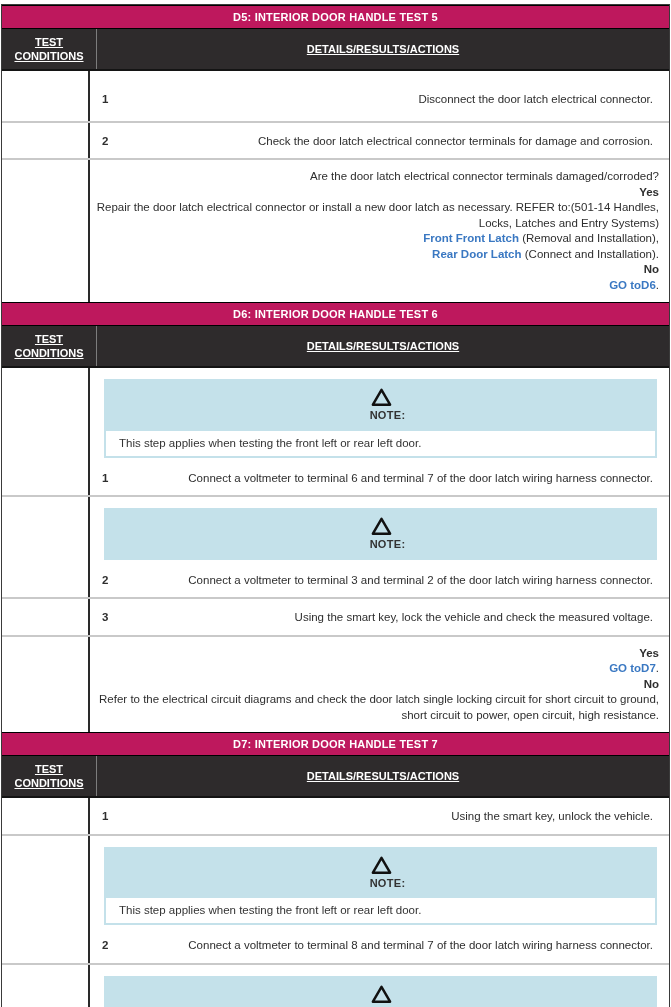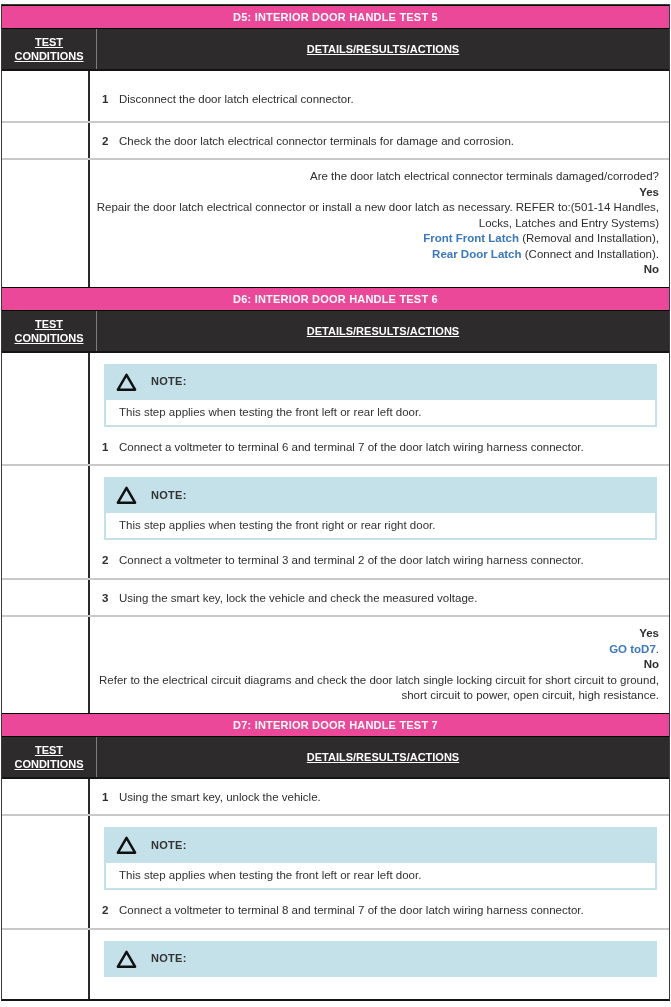--- a/index.html
+++ b/index.html
@@ -11,21 +11,21 @@
   }
   .doc{
     margin:4px 1px 0 1px;
     width:667px;
     border:1px solid #3a3a3a;
     border-bottom:2px solid #161616;
     background:#ffffff;
   }
   
   .section-title{
-    background:#ec4899;
+    background:#be185d;
     border-top:1px solid #000;
     border-bottom:1px solid #000;
     color:#ffffff;
     font-size:11px;font-weight:bold;letter-spacing:.2px;
     text-align:center;
     line-height:22px;height:22px;
   }
   .col-header{
     display:flex;
     background:#2e2b2c;
@@ -45,33 +45,34 @@
     text-align:right;padding:6px 4px;
   }
   
   .row{display:flex;background:#ffffff;border-bottom:2px solid #c9c9c9;}
   .row:last-child{border-bottom:none;text-align:right;}
   .cond-cell{width:86px;flex:0 0 86px;border-right:2px solid #2a2a2a;}
   .det-cell{flex:1;padding:9px 10px 9px 12px;font-size:11.5px;line-height:15.5px;}
   .det-cell.tall{padding-top:19px;padding-bottom:13px;}
   .step-line{display:flex;align-items:flex-start;margin-top:2px;}
   .step-num{font-weight:bold;width:17px;flex:0 0 17px;}
-  .step-text{flex:1;padding-right:6px;}
+  .step-text{flex:1;padding-right:6px;text-align:right;}
   
   .qblock{padding-left:0;}
   .qline{margin:0;}
   .indent{padding-left:12px;font-weight:bold;}
   .link{color:#3a78c2;font-weight:bold;text-decoration:none;cursor:pointer;}
   .plain{color:#2e2e2e;font-weight:normal;}
   
   .note-box{margin:2px 2px 13px 2px;}
   .note-header{
     background:#c4e1ea;
     display:flex;align-items:center;
     padding:8px 10px 7px 11px;
+    flex-direction:column;
   }
   .note-label{font-weight:bold;font-size:11px;color:#333;margin-left:13px;letter-spacing:.3px;}
   .note-body{
     background:#ffffff;
     border:2px solid #c4e1ea;border-top:none;
     padding:5px 8px 5px 13px;
     font-size:11.5px;line-height:15px;color:#333;
   }
   .tri{display:block;}
 </style>
@@ -109,20 +110,21 @@
 
     <div class="row">
       <div class="cond-cell"></div>
       <div class="det-cell qblock">
         <div class="qline">Are the door latch electrical connector terminals damaged/corroded?</div>
         <div class="qline indent">Yes</div>
         <div class="qline">Repair the door latch electrical connector or install a new door latch as necessary. REFER to:(501-14 Handles, Locks, Latches and Entry Systems)</div>
         <div class="qline"><span class="link">Front Front Latch</span><span class="plain"> (Removal and Installation),</span></div>
         <div class="qline"><span class="link">Rear Door Latch</span><span class="plain"> (Connect and Installation).</span></div>
         <div class="qline indent">No</div>
+        <div class="qline"><span class="link">GO toD6</span><span class="plain">.</span></div>
       </div>
     </div>
   </div>
 
   <div>
     <div class="section-title">D6: INTERIOR DOOR HANDLE TEST 6</div>
     <div class="col-header">
       <div class="col-cond">TEST CONDITIONS</div>
       <div class="col-det">DETAILS/RESULTS/ACTIONS</div>
     </div>
@@ -149,21 +151,20 @@
     <div class="row">
       <div class="cond-cell"></div>
       <div class="det-cell">
         <div class="note-box">
           <div class="note-header">
             <svg class="tri" width="23" height="21" viewBox="0 0 24 22">
                 <path d="M12 3 L21 18.5 L3 18.5 Z" fill="none" stroke="#111" stroke-width="2.6" stroke-linejoin="round"></path>
               </svg>
             <span class="note-label">NOTE:</span>
           </div>
-          <div class="note-body">This step applies when testing the front right or rear right door.</div>
         </div>
         <div class="step-line">
           <span class="step-num">2</span>
           <span class="step-text">Connect a voltmeter to terminal 3 and terminal 2 of the door latch wiring harness connector.</span>
         </div>
       </div>
     </div>
 
     <div class="row">
       <div class="cond-cell"></div>

